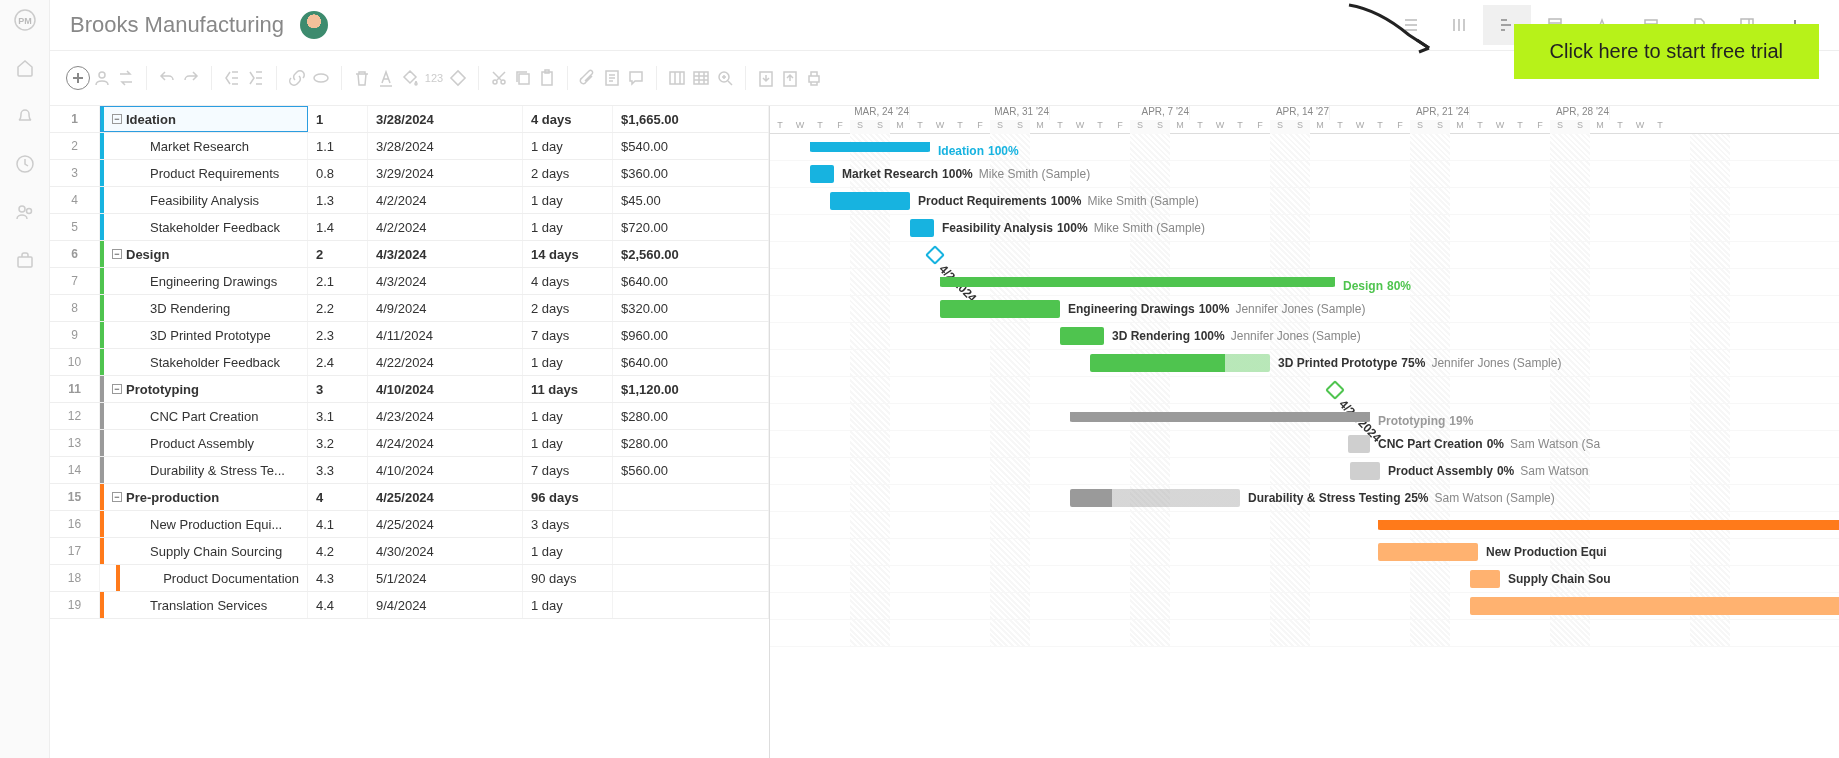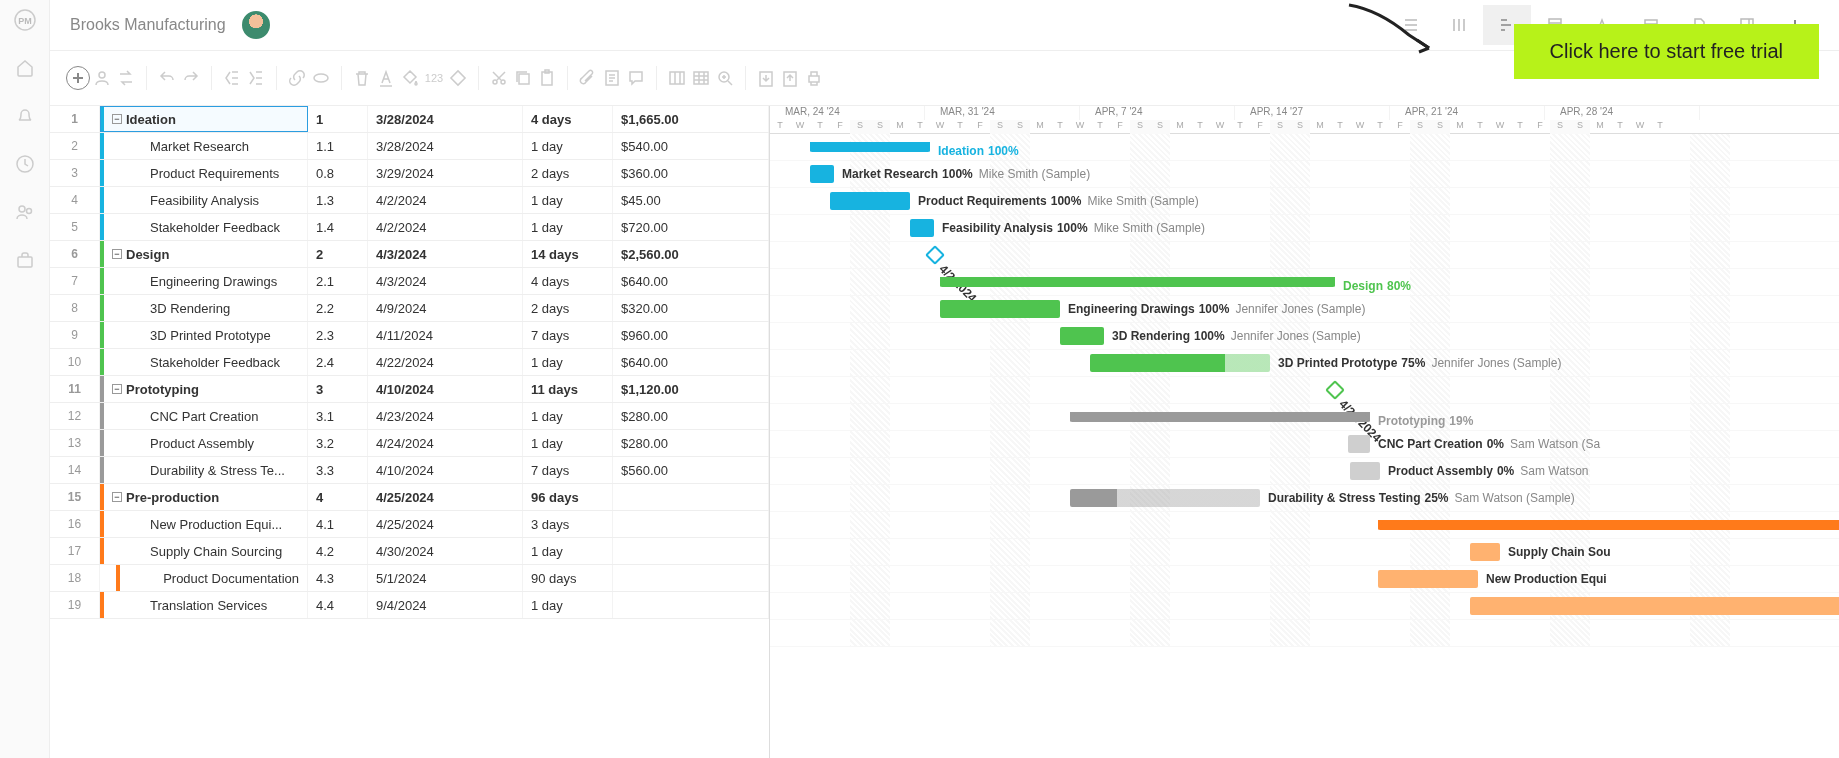--- a/index.html
+++ b/index.html
@@ -4,21 +4,21 @@
 <style>
 * { margin: 0; padding: 0; box-sizing: border-box; font-family: -apple-system, BlinkMacSystemFont, "Segoe UI", Arial, sans-serif; }
 body { background: #fff; color: #333; font-size: 13px; overflow: hidden; }
 .app { display: flex; height: 758px; width: 1839px; position: relative; }
 
 .left-rail { width: 50px; background: #fafafa; border-right: 1px solid #eee; display: flex; flex-direction: column; align-items: center; padding-top: 8px; gap: 24px; }
 .left-rail .rail-icon { width: 24px; height: 24px; color: #bbb; display:flex;align-items:center;justify-content:center; cursor:pointer; }
 
 .main { flex: 1; display: flex; flex-direction: column; }
 .header { height: 50px; display: flex; align-items: center; padding: 0 20px; gap: 16px; }
-.header-title { font-size: 16px; color: #888; font-weight: 400; }
+.header-title { font-size: 22px; color: #888; font-weight: 400; }
 .avatar { width: 28px; height: 28px; border-radius: 50%; background: radial-gradient(circle at 50% 35%, #f4c09a 35%, #3d8b6e 36%); border: 2px solid #3d8b6e; }
 
 .view-tabs { margin-left: auto; display: flex; gap: 0; }
 .view-tab { width: 48px; height: 40px; display:flex;align-items:center;justify-content:center; color:#bbb; cursor:pointer; }
 .view-tab.active { background:#f0f0f0; }
 
 .toolbar { height: 56px; border-top:1px solid #eee; border-bottom:1px solid #eee; display:flex; align-items:center; padding: 0 16px; }
 .toolbar .sep { width:1px; height:24px; background:#eee; margin: 0 8px; }
 .tool-icon { width:24px; height:24px; color:#bbb; display:flex;align-items:center;justify-content:center; cursor:pointer; }
 .tool-icon.circled { border:1.5px solid #888; border-radius:50%; color:#888; }
@@ -40,21 +40,21 @@
 .grid-row .col-num { color:#999; justify-content:center; font-size:12px; }
 .grid-row.parent { font-weight:700; }
 .grid-row.selected .col-name { outline:1.5px solid #2b9de0; outline-offset:-1px; background:#f5fbff;}
 .color-stripe { width:4px; height:100%; flex-shrink:0; }
 .task-indent { display:inline-block; }
 .collapse-icon { width:10px; height:10px; border:1px solid #999; display:inline-flex; align-items:center;justify-content:center; font-size:9px; line-height:1; margin-right:4px; color:#666;}
 
 .gantt-panel { flex:1; position:relative; overflow:hidden; }
 .gantt-header { height:28px; border-bottom:1px solid #ddd; position:relative; font-size:10px; color:#888;}
 .timeline-weeks { display:flex; height:14px; }
-.timeline-week { width:140px; text-align:left; border-right:1px solid #f3f3f3; flex-shrink:0;margin-left:15px;}
+.timeline-week { width:140px; text-align:right; border-right:1px solid #f3f3f3; flex-shrink:0;}
 .timeline-days { display:flex; height:14px; }
 .timeline-day { width:20px; text-align:center; font-size:9px; color:#aaa; flex-shrink:0;}
 .timeline-day.weekend { background:#fafafa; }
 
 .gantt-body { position:relative; }
 .gantt-row { height:27px; position:relative; border-bottom:1px solid #f7f7f7; }
 .weekend-bg { position:absolute; top:0; bottom:0; width:40px; background:repeating-linear-gradient(45deg,#f7f7f7,#f7f7f7 2px,#fff 2px,#fff 4px); z-index:0;}
 .bar { position:absolute; height:18px; top:4px; border-radius:2px; z-index:2;}
 .bar-summary { height:10px; top:8px; }
 .bar-summary::before,.bar-summary::after{content:'';position:absolute;top:0;width:0;height:0;border-top:10px solid currentColor;}
@@ -726,42 +726,42 @@
             <div class="gantt-row">
               <div class="bar" style="left: 580px; width: 30px; background: rgb(207, 207, 207);">
                 <div class="bar-label">
                   <span class="bold">Product Assembly</span>
                   <span class="pct">0%</span>
                   <span class="assignee">Sam Watson </span>
                 </div>
               </div>
             </div>
             <div class="gantt-row">
-              <div class="bar" style="left: 300px; width: 190px; background: linear-gradient(to right, rgb(154, 154, 154) 25%, rgba(154, 154, 154, 0.4) 25%);">
+              <div class="bar" style="left: 300px; width: 170px; background: linear-gradient(to right, rgb(154, 154, 154) 25%, rgba(154, 154, 154, 0.4) 25%);">
                 <div class="bar-label">
                   <span class="bold">Durability &amp; Stress Testing</span>
                   <span class="pct">25%</span>
                   <span class="assignee">Sam Watson (Sample)</span>
                 </div>
               </div>
             </div>
             <div class="gantt-row">
               <div class="bar bar-summary" style="left: 608px; width: 500px; background: rgb(255, 122, 26); color: rgb(255, 122, 26);"></div>
             </div>
             <div class="gantt-row">
+              <div class="bar" style="left: 608px; width: 100px; background: rgb(255, 178, 112);">
+                <div class="bar-label">
+                  <span class="bold">New Production Equi</span>
+                </div>
+              </div>
+            </div>
+            <div class="gantt-row">
               <div class="bar" style="left: 700px; width: 30px; background: rgb(255, 178, 112);">
                 <div class="bar-label">
                   <span class="bold">Supply Chain Sou</span>
-                </div>
-              </div>
-            </div>
-            <div class="gantt-row">
-              <div class="bar" style="left: 608px; width: 100px; background: rgb(255, 178, 112);">
-                <div class="bar-label">
-                  <span class="bold">New Production Equi</span>
                 </div>
               </div>
             </div>
             <div class="gantt-row">
               <div class="bar" style="left: 700px; width: 500px; background: rgb(255, 178, 112);"></div>
             </div>
             <div class="gantt-row"></div>
           </div>
       </div>
     </div>

